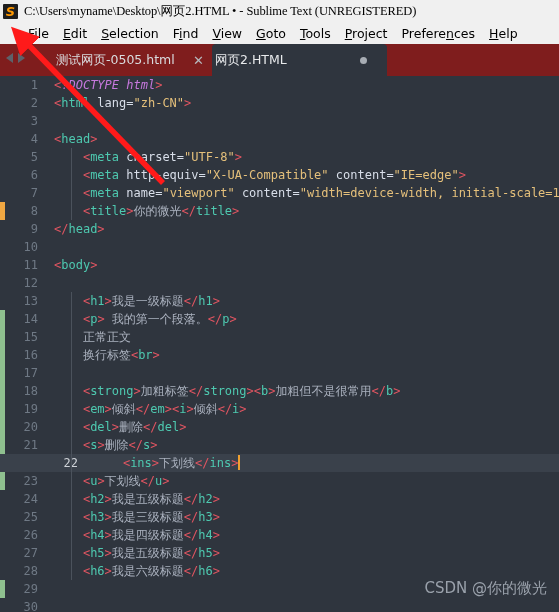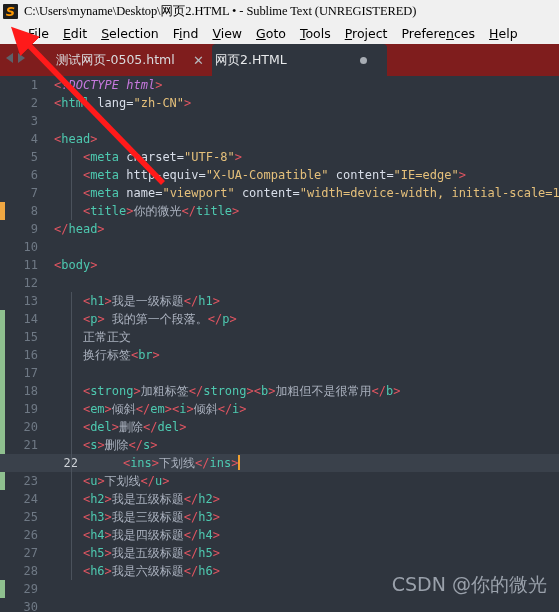--- a/index.html
+++ b/index.html
@@ -238,21 +238,21 @@
     width: 559px; height: 612px;
     pointer-events: none;
   }
 
   
   .watermark {
     position: absolute;
     right: 12px;
     bottom: 14px;
     font-family: "DejaVu Sans", sans-serif;
-    font-size: 19px;
+    font-size: 15px;
     color: #9aa1ab;
     white-space: nowrap;
     text-align: center;
   }
 </style>
 </head>
 <body>
 
 <div id="app">
 

